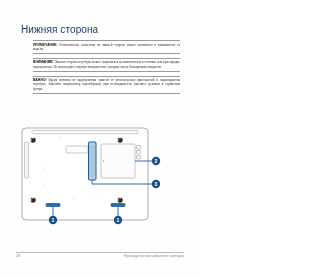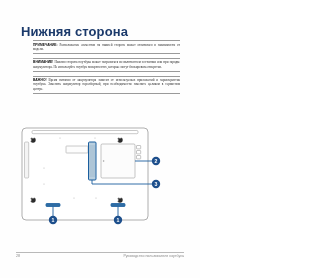--- a/index.html
+++ b/index.html
@@ -22,22 +22,22 @@
     width: 200px; height: 278px;
     background: #fefefe;
   }
 
   
   .heading {
     position: absolute;
     left: 21px;
     top: 24px;
     font-family: "Liberation Sans", sans-serif;
-    font-weight: bold;
-    font-size: 13px;
+    font-weight: normal;
+    font-size: 10px;
     letter-spacing: 0.1px;
     color: #1b3a6b;
     white-space: nowrap;
   }
 
   
   .notes {
     position: absolute;
     left: 33px;
     top: 40px;

